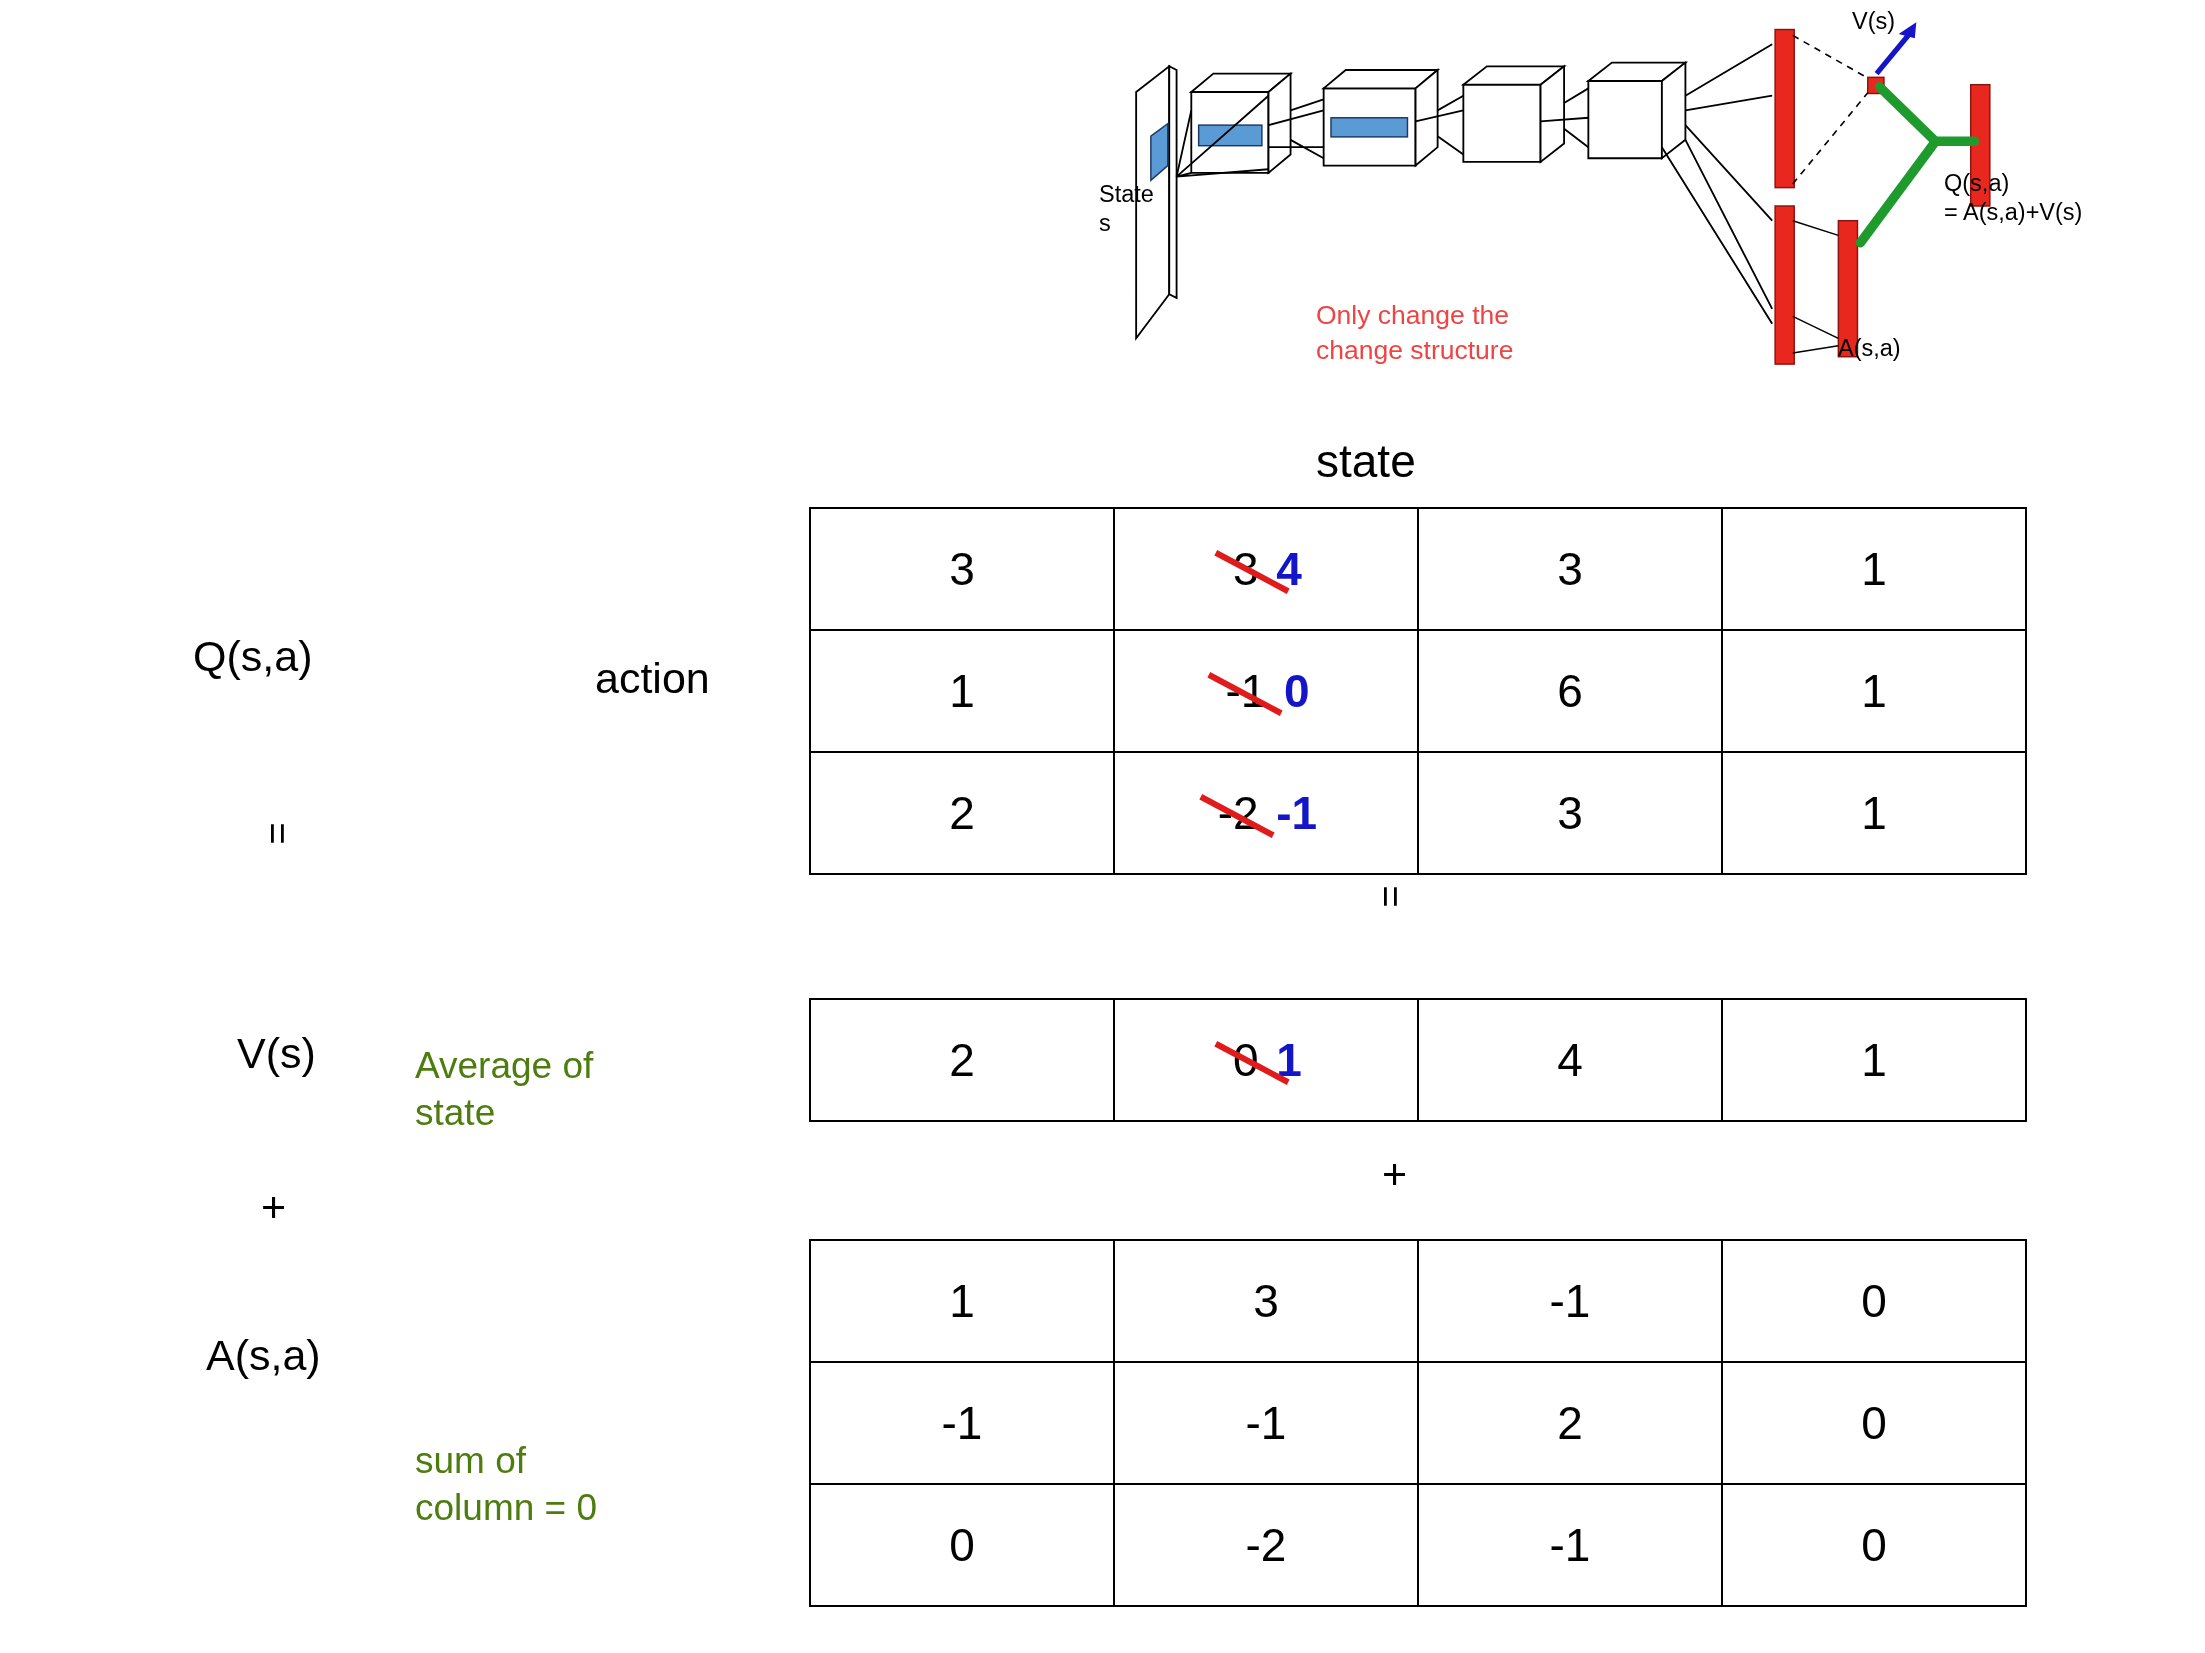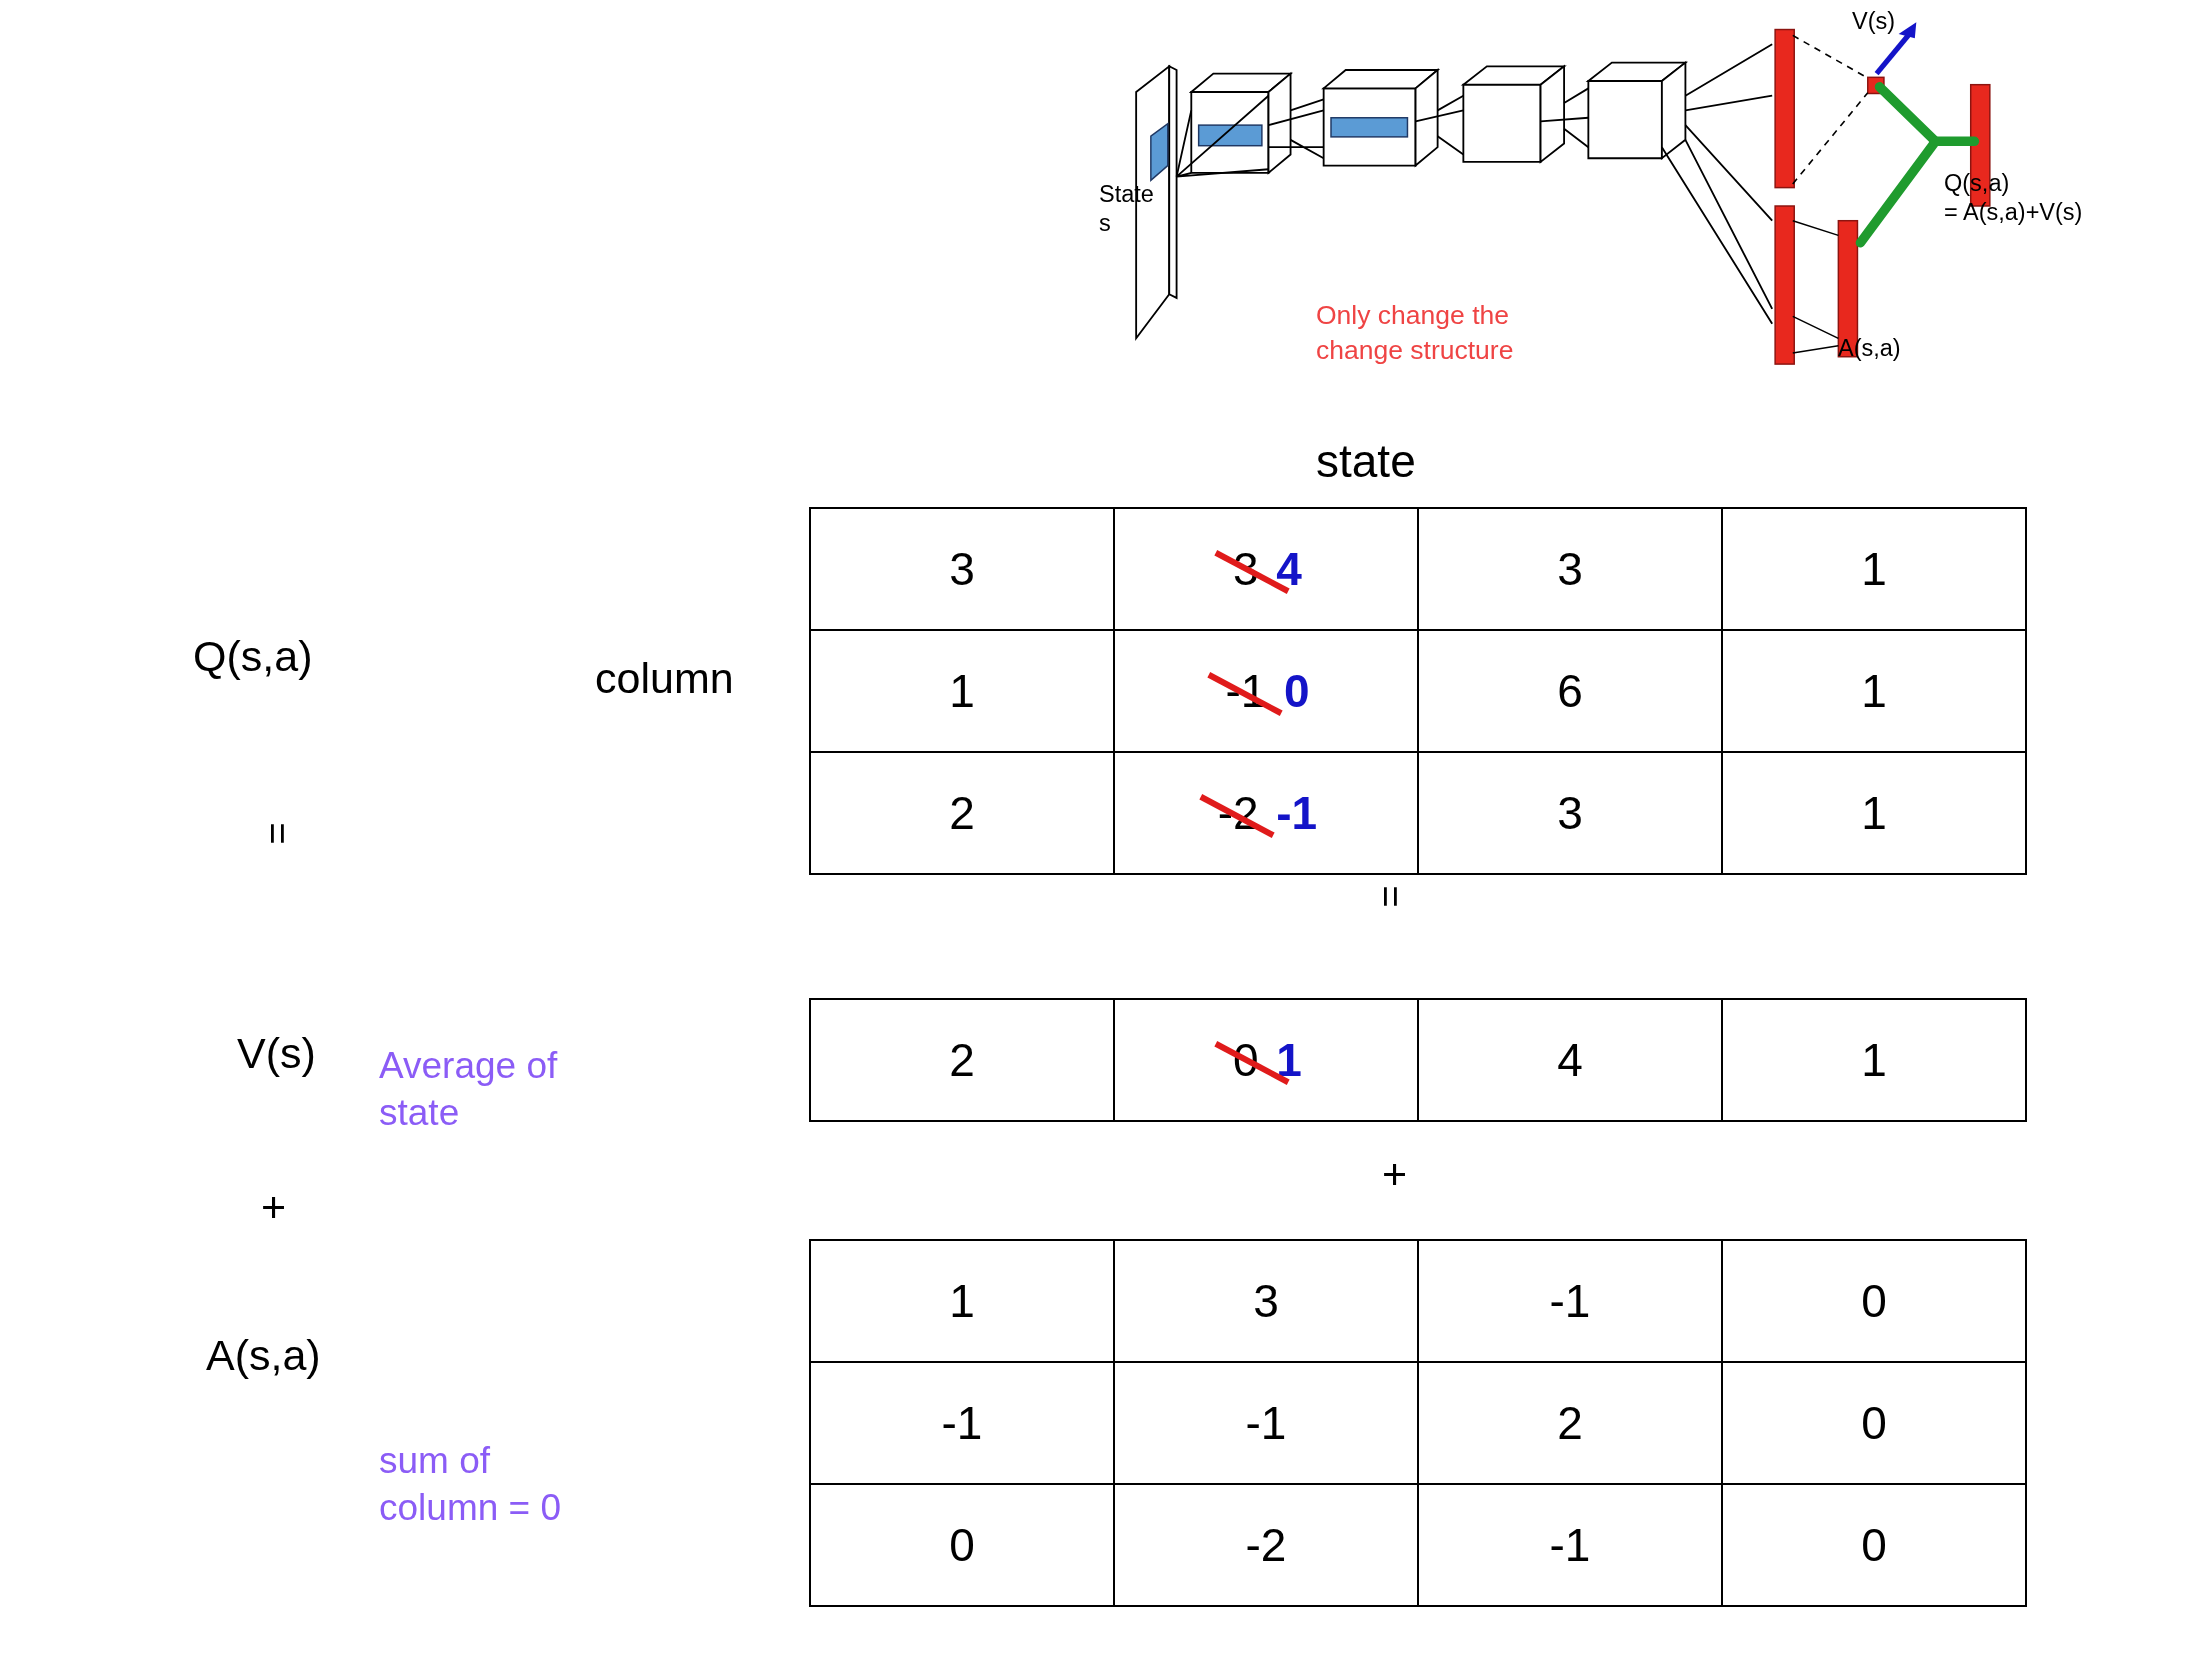--- a/index.html
+++ b/index.html
@@ -75,23 +75,24 @@
   .lab-eq1   { left: 265px;  top: 812px; font-size: 38px; transform: rotate(90deg); }
   .lab-eq2   { left: 1378px; top: 875px; font-size: 38px; transform: rotate(90deg); }
   .lab-vs    { left: 237px;  top: 1029px; }
   .lab-plus1 { left: 261px;  top: 1183px; font-size: 43px; }
   .lab-plus2 { left: 1382px; top: 1150px; font-size: 43px; }
   .lab-asa   { left: 206px;  top: 1331px; }
 
   .bluenote {
     position: absolute;
     font-size: 37px;
-    color: #8b5cf6;
+    color: #4d7c0f;
     line-height: 1.28;
     white-space: nowrap;
+    margin-left: 36px;
   }
   .note-avg { left: 379px; top: 1042px; }
   .note-sum { left: 379px; top: 1437px; }
 
   
   .grid {
     position: absolute;
     border-collapse: collapse;
     table-layout: fixed;
   }
@@ -219,21 +220,21 @@
     <span>= A(s,a)+V(s)</span>
   </div>
 
   <div class="net-note">
     <span>Only change the</span><br>
     <span>change structure</span>
   </div>
 
   <div class="label lab-state-top">state</div>
   <div class="label lab-qsa">Q(s,a)</div>
-  <div class="label lab-action">column</div>
+  <div class="label lab-action">action</div>
   <div class="label lab-eq1">=</div>
   <div class="label lab-eq2">=</div>
   <div class="label lab-vs">V(s)</div>
   <div class="label lab-plus1">+</div>
   <div class="label lab-plus2">+</div>
   <div class="label lab-asa">A(s,a)</div>
 
   <div class="bluenote note-avg">
     <span>Average of</span><br>
     <span>state</span>

